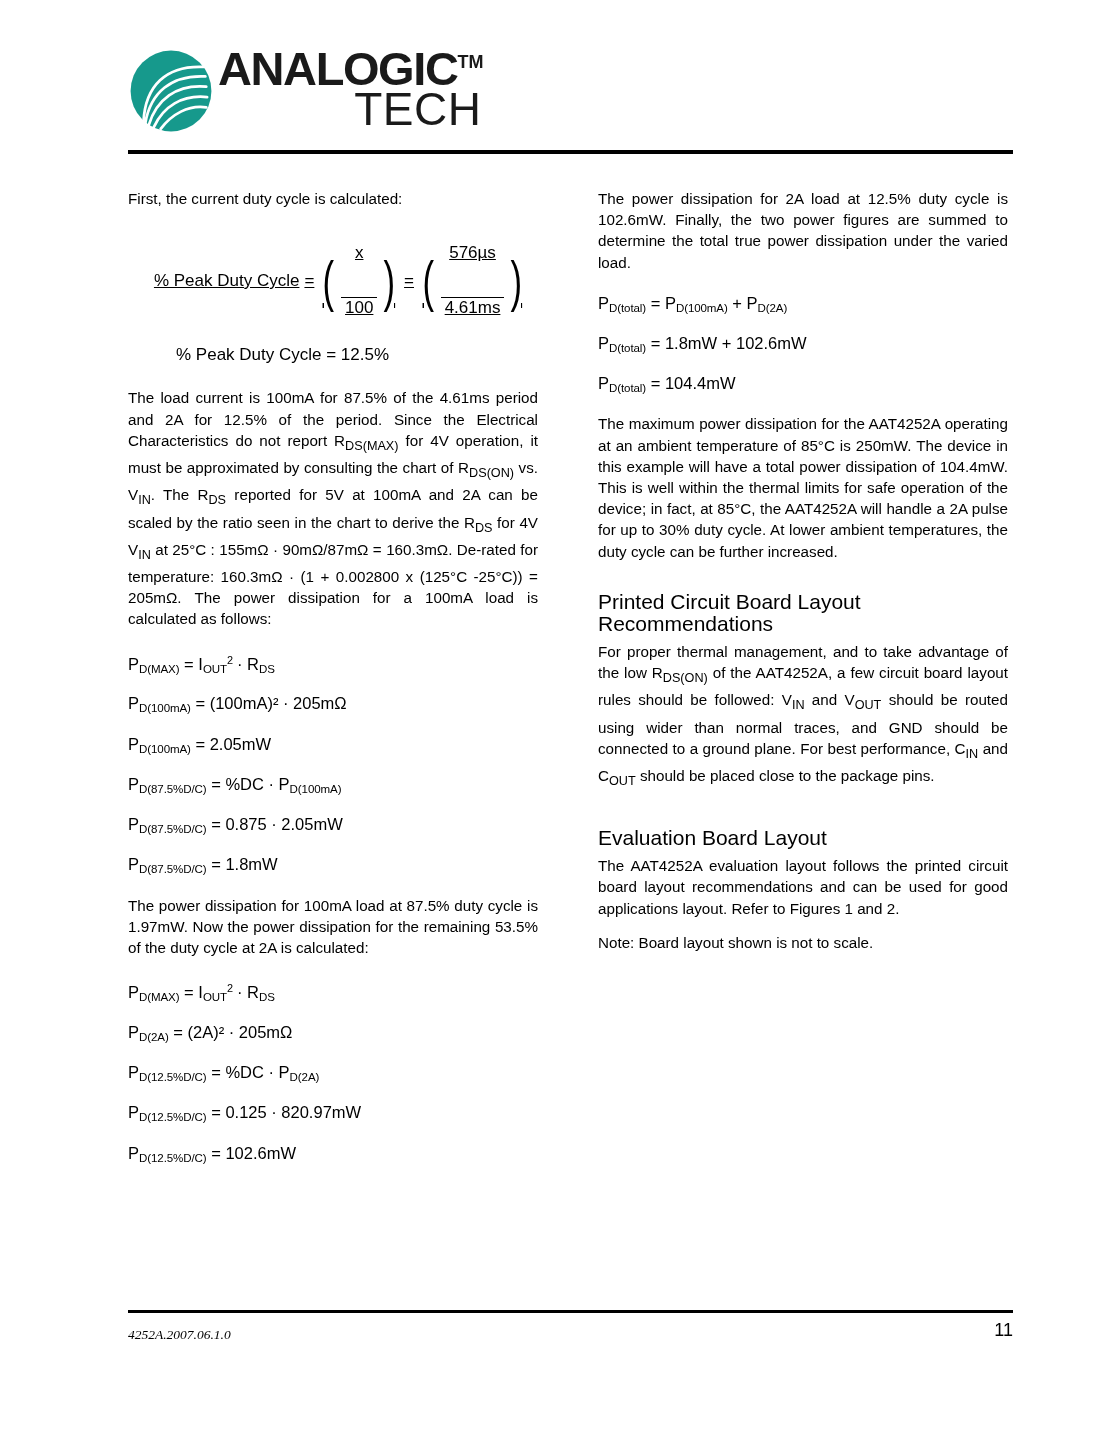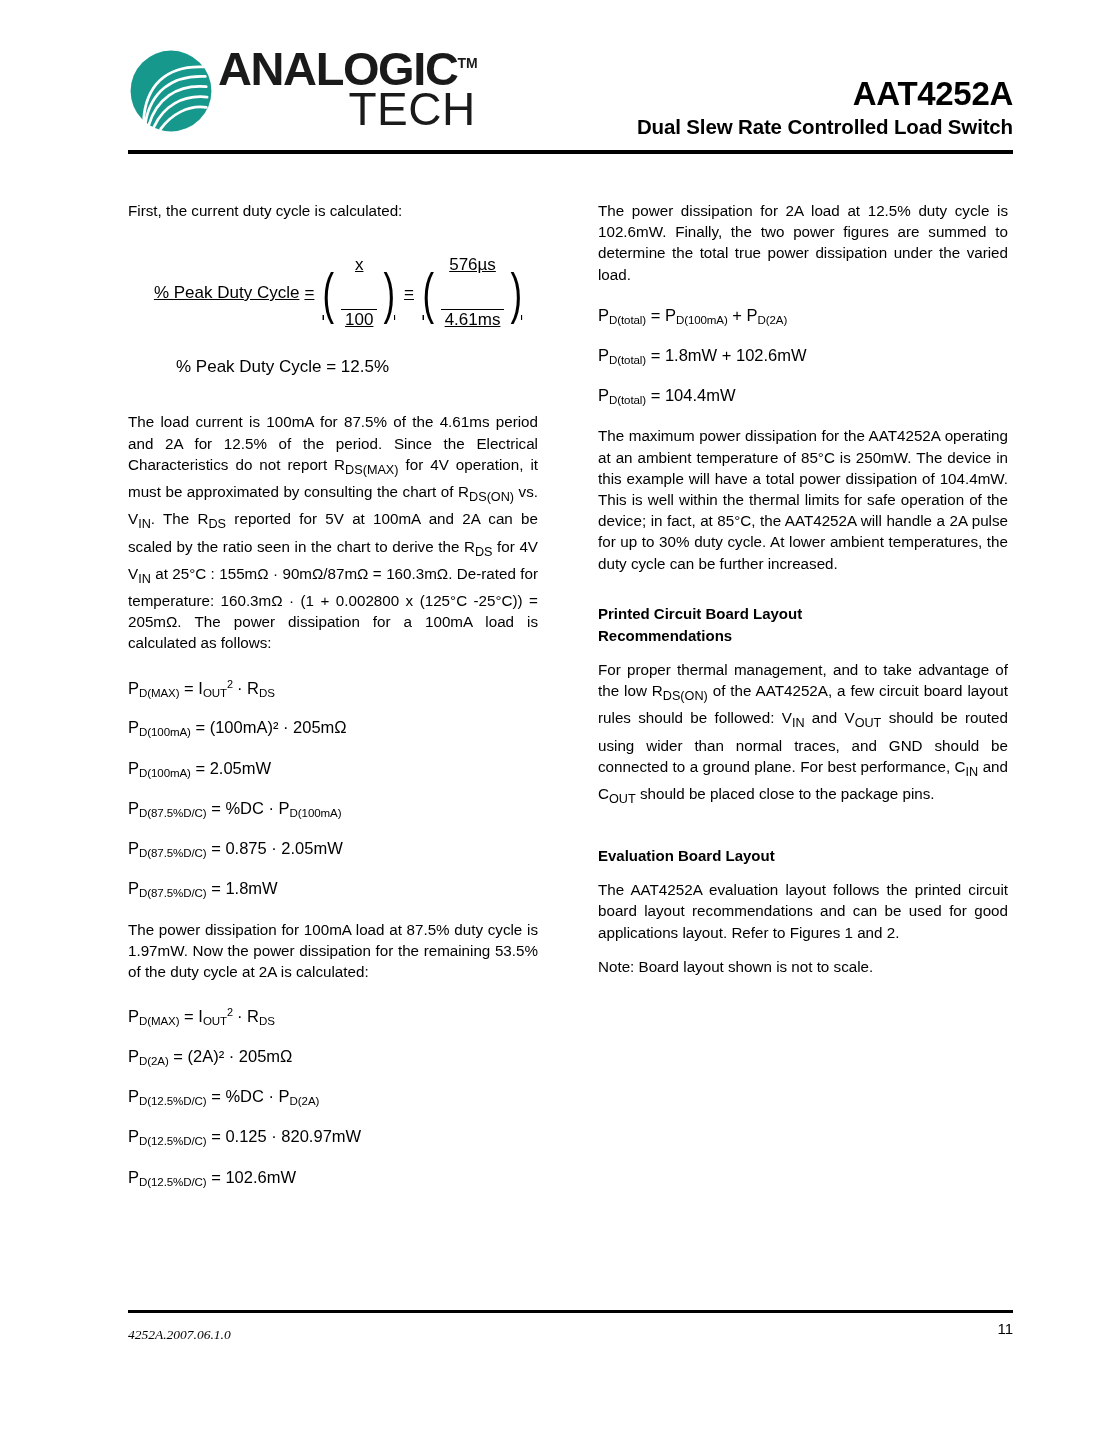--- a/index.html
+++ b/index.html
@@ -52,21 +52,21 @@
   .logo-analogic {
     font-family: "Liberation Sans", sans-serif;
     font-size: 47px;
     font-weight: bold;
     letter-spacing: -1.4px;
     line-height: 46px;
     color: #1a1a1a;
     display: block;
   }
   .logo-tm {
-    font-size: 14px;
+    font-size: 18px;
     font-weight: bold;
     vertical-align: super;
     letter-spacing: 0;
     line-height: 1;
   }
   .logo-tech {
     font-family: "Liberation Sans", sans-serif;
     font-size: 46px;
     font-weight: normal;
     letter-spacing: 0.5px;
@@ -112,31 +112,31 @@
     position: absolute;
     top: 188px;
     width: 410px;
     font-size: 15.2px;
     line-height: 21.2px;
   }
   .col-left  { left: 128px; }
   .col-right { left: 598px; }
 
   p.body {
-    margin: 12px 0 13px 0;
+    margin: 0 0 13px 0;
     text-align: justify;
     text-justify: inter-word;
   }
   p.body.nojust { text-align: left; }
   .spacer-16 { height: 16px; }
   .spacer-22 { height: 22px; }
 
   h2.section {
-    font-size: 15px;
-    font-weight: bold;
+    font-size: 21px;
+    font-weight: normal;
     line-height: 22px;
     margin: 0 0 6px 0;
   }
 
   
   .formula-list {
     margin: 20px 0 12px 0;
   }
   .formula {
     font-size: 16.5px;
@@ -215,21 +215,21 @@
     font-family: "Liberation Serif", serif;
     font-style: italic;
     font-size: 13.5px;
   }
   .footer-right {
     position: absolute;
     left: 128px;
     top: 1320px;
     width: 885px;
     text-align: right;
-    font-size: 15px;
+    font-size: 18px;
   }
 </style>
 </head>
 <body>
 
 <div class="page">
 
   <div class="header">
 
     <div class="logo-block">
@@ -242,24 +242,20 @@
           <path d="M30 92 C 41 68, 63 54, 92 57"></path>
           <path d="M38 94 C 51 77, 70 66, 91 69"></path>
         </g>
       </svg>
       <div class="logo-words">
         <span class="logo-analogic"><span>ANALOGIC</span><span class="logo-tm">TM</span></span>
         <span class="logo-tech">TECH</span>
       </div>
     </div>
 
-    <div class="header-titles">
-      <div class="part-number">AAT4252A</div>
-      <div class="part-subtitle">Dual Slew Rate Controlled Load Switch</div>
-    </div>
   </div>
   <div class="header-rule"></div>
 
   <div class="col col-left">
 
     <p class="body nojust">First, the current duty cycle is calculated:</p>
 
     <div class="eq-display">
       <span class="eq-label">% Peak Duty Cycle</span>
       <span class="eq-eq">=</span>

